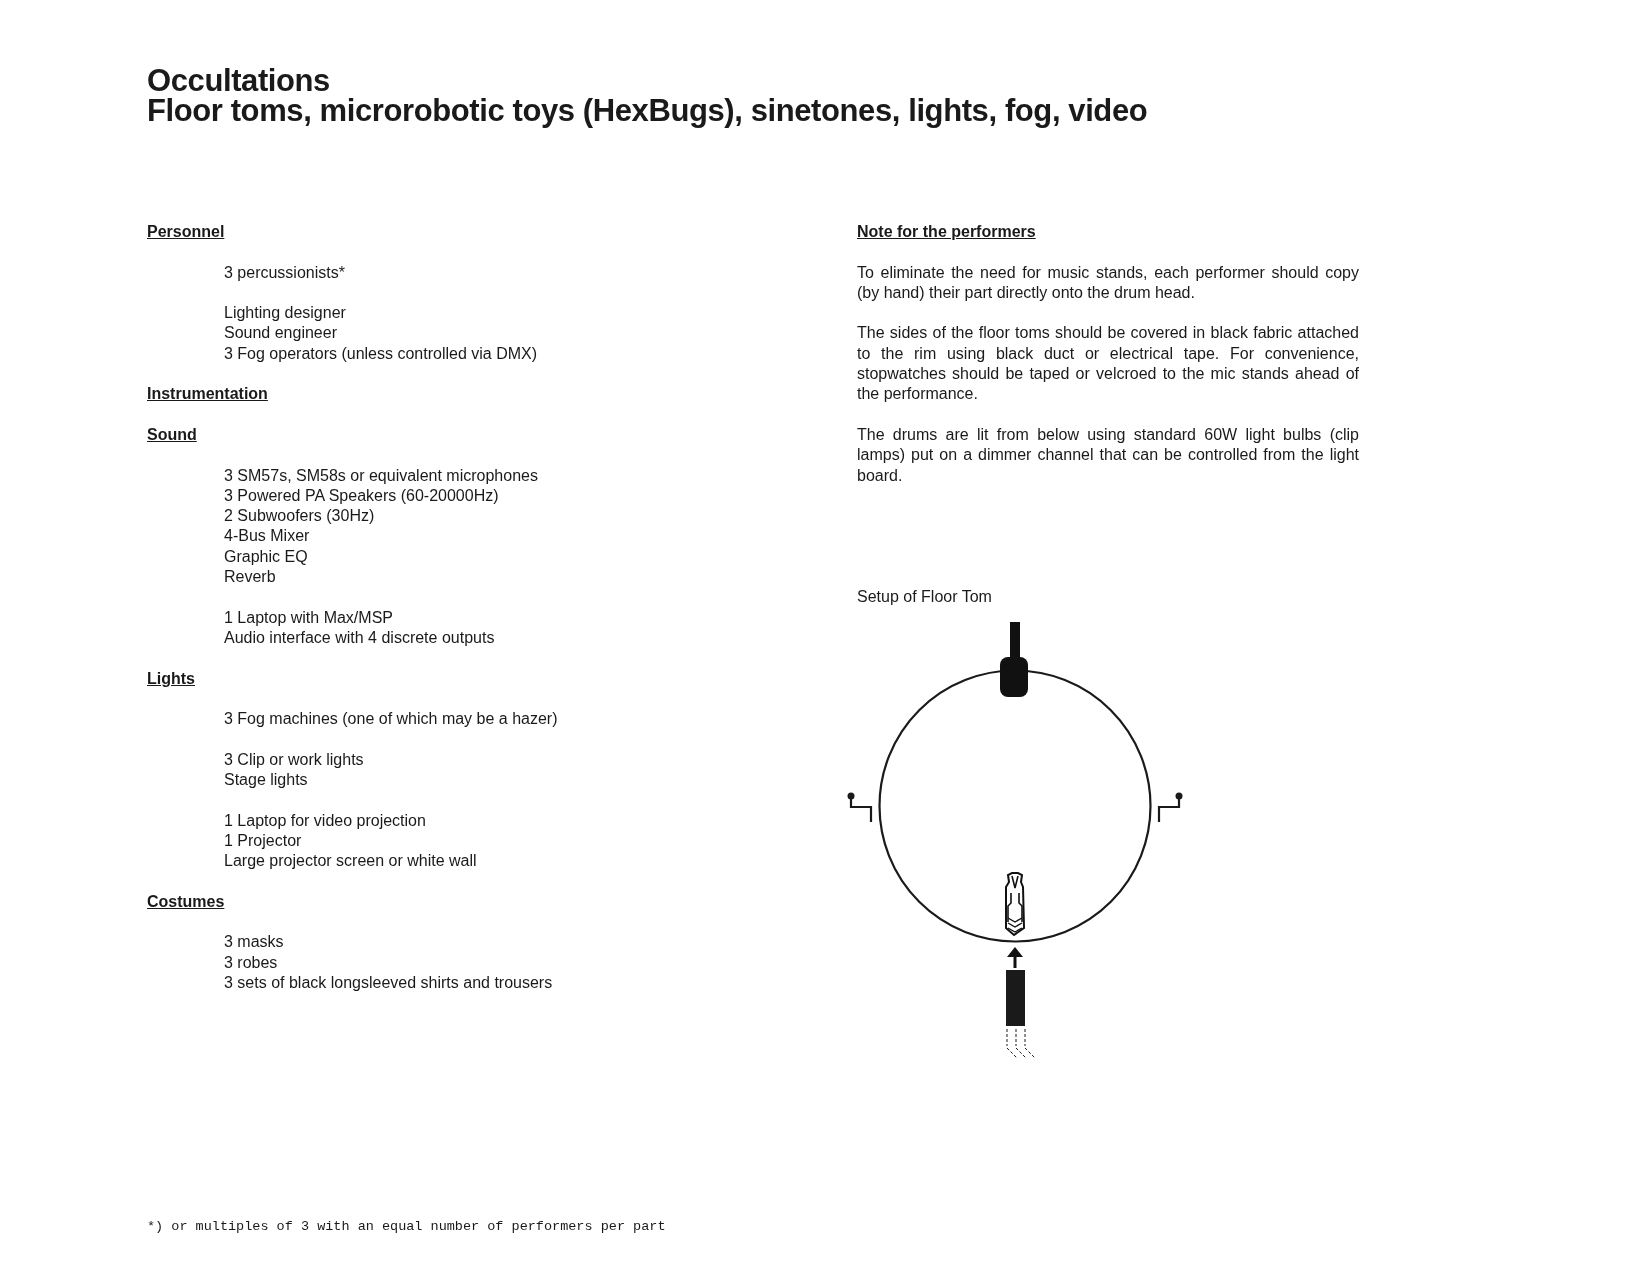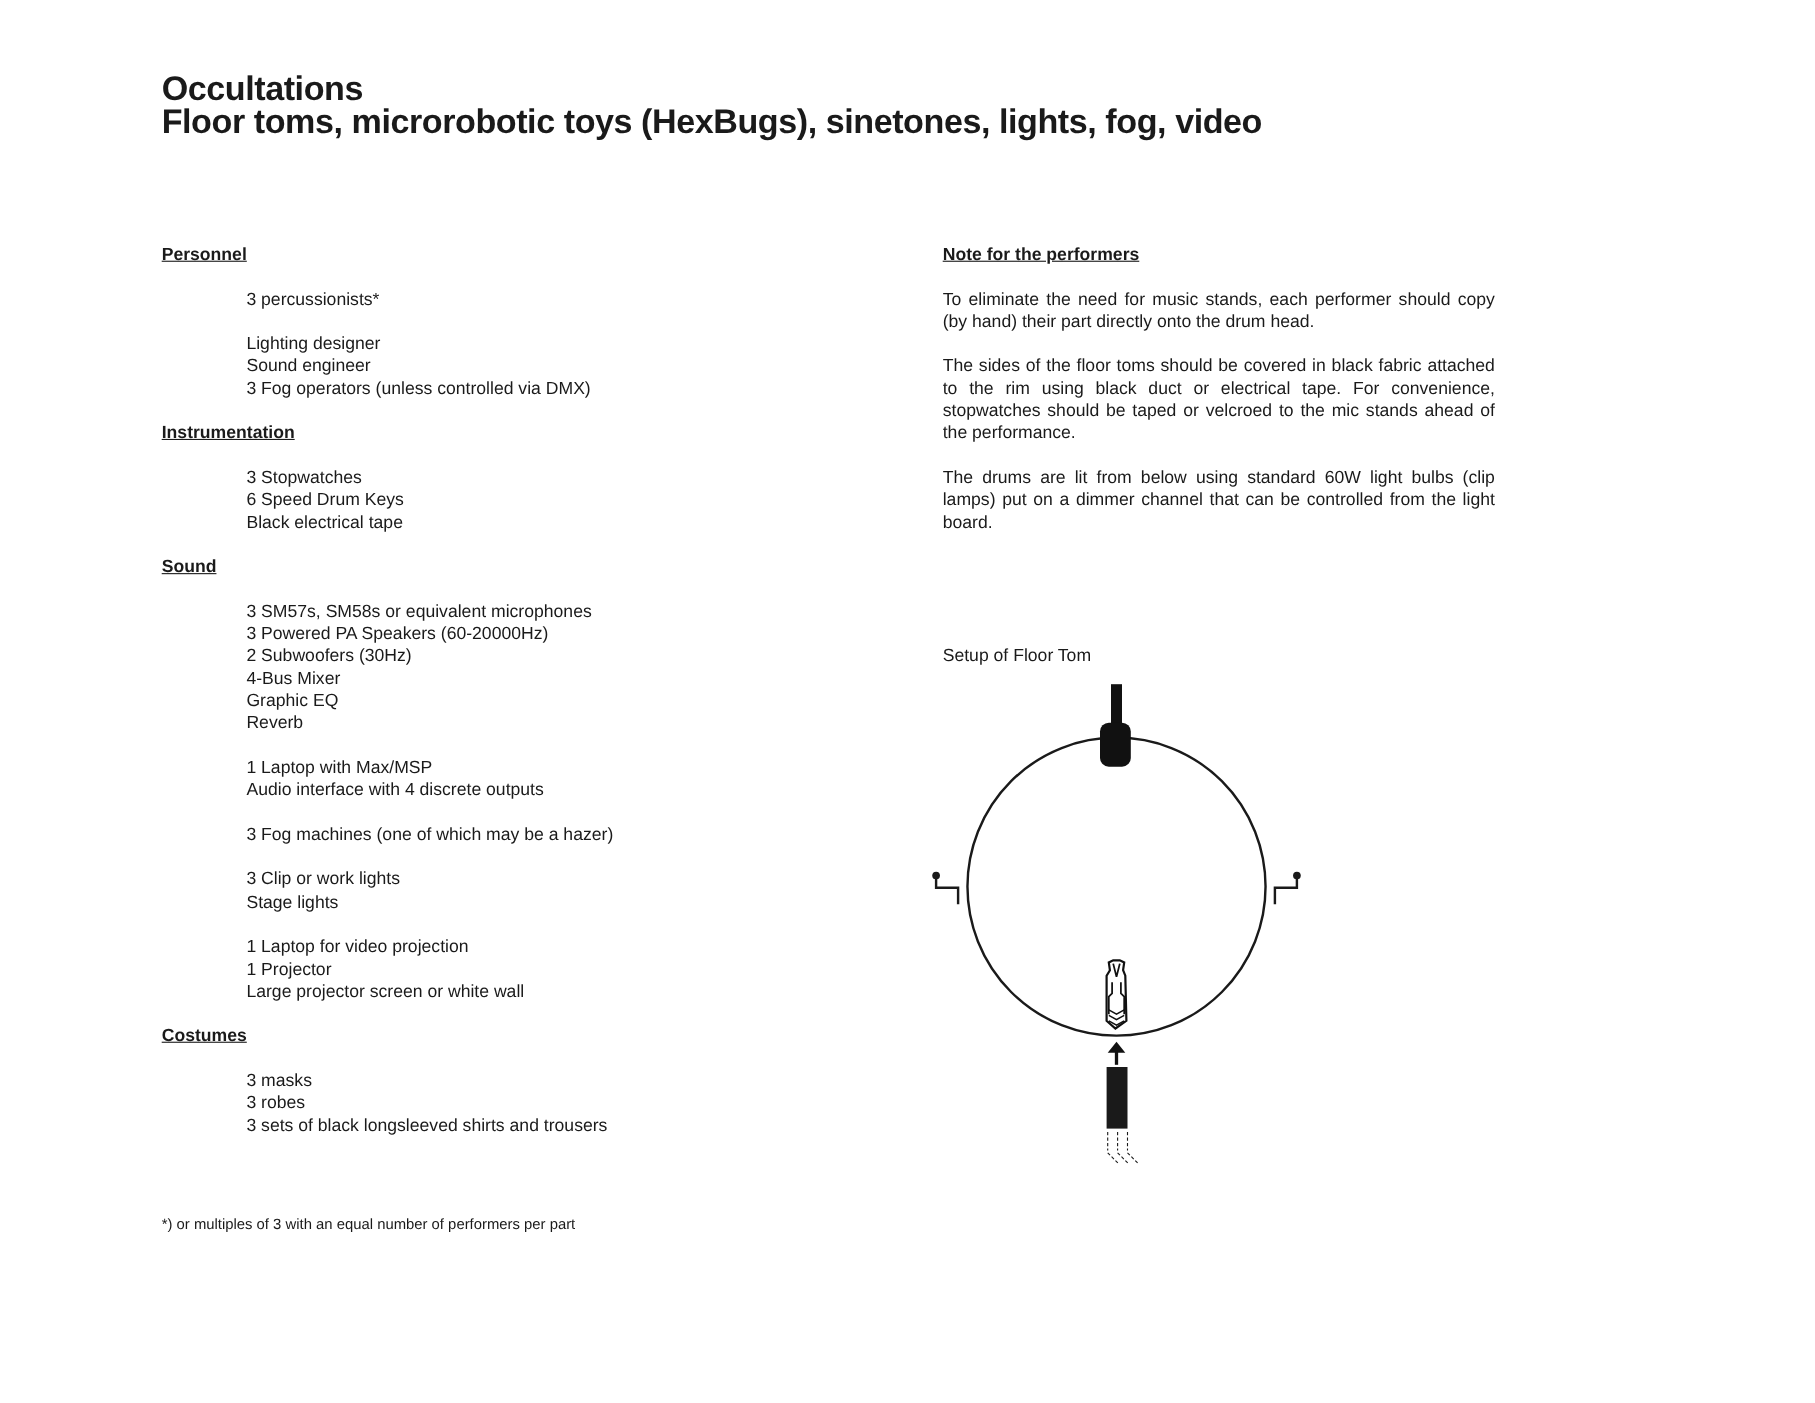--- a/index.html
+++ b/index.html
@@ -51,24 +51,25 @@
     .group:last-child {
       margin-bottom: 0;
     }
     .item {
       display: block;
       white-space: nowrap;
     }
     .footnote {
       position: absolute;
       left: 147px;
-      top: 1104px;
+      top: 1218px;
       font-size: 13.5px;
       line-height: 18px;
       white-space: nowrap;
+      font-family: Liberation Mono, monospace;
     }
     .right-col {
       position: absolute;
       left: 857px;
       top: 222px;
       width: 502px;
       font-size: 16px;
       line-height: 20.3px;
     }
     .para {
@@ -108,41 +109,37 @@
         <span class="item">3 percussionists*</span>
       </div>
       <div class="group">
         <span class="item">Lighting designer</span>
         <span class="item">Sound engineer</span>
         <span class="item">3 Fog operators (unless controlled via DMX)</span>
       </div>
     </div>
     <h3 class="section-heading">Instrumentation</h3>
     <div class="section-body">
-      <div class="group">
-        <span class="item">3 Stopwatches</span>
-        <span class="item">6 Speed Drum Keys</span>
-        <span class="item">Black electrical tape</span>
-      </div>
     </div>
     <h3 class="section-heading">Sound</h3>
     <div class="section-body">
       <div class="group">
         <span class="item">3 SM57s, SM58s or equivalent microphones</span>
         <span class="item">3 Powered PA Speakers (60-20000Hz)</span>
         <span class="item">2 Subwoofers (30Hz)</span>
         <span class="item">4-Bus Mixer</span>
         <span class="item">Graphic EQ</span>
         <span class="item">Reverb</span>
       </div>
       <div class="group">
         <span class="item">1 Laptop with Max/MSP</span>
         <span class="item">Audio interface with 4 discrete outputs</span>
       </div>
     </div>
+    <h3 class="section-heading">Lights</h3>
     <div class="section-body">
       <div class="group">
         <span class="item">3 Fog machines (one of which may be a hazer)</span>
       </div>
       <div class="group">
         <span class="item">3 Clip or work lights</span>
         <span class="item">Stage lights</span>
       </div>
       <div class="group">
         <span class="item">1 Laptop for video projection</span>

